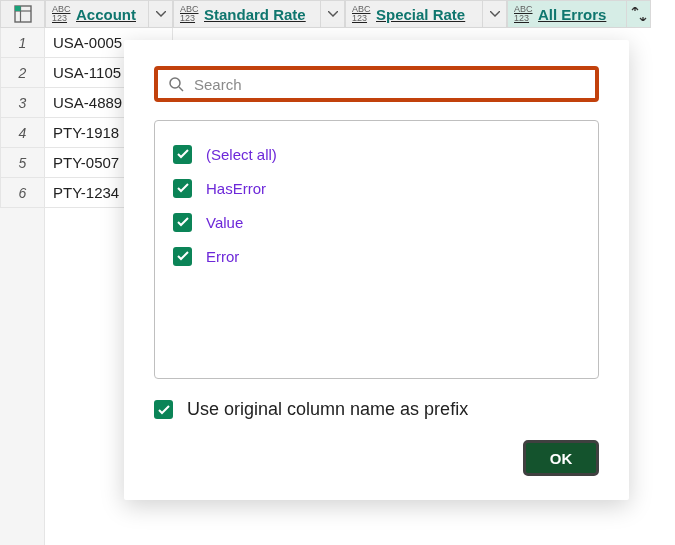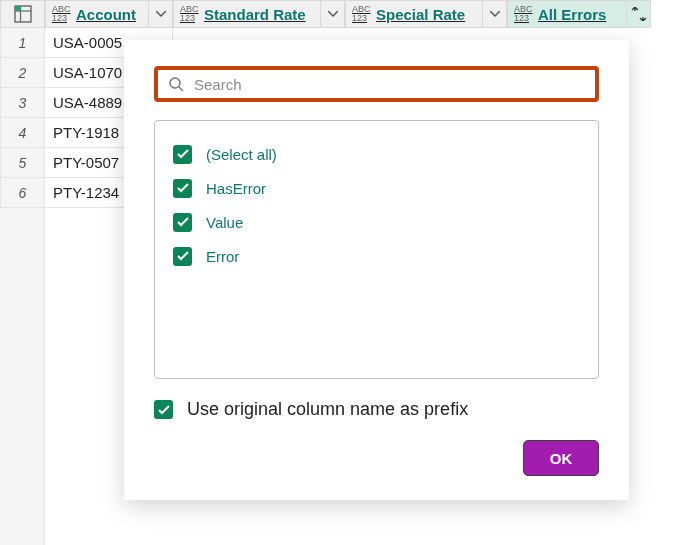--- a/index.html
+++ b/index.html
@@ -63,35 +63,35 @@
   }
   .search svg { margin-right:8px; flex:none;}
   .search input {
     border:none; outline:none; flex:1; font-size:15px; color:#333; background:transparent;
   }
   .search input::placeholder { color:#8a8a8a; }
   .listbox {
     margin-top:18px; border:1px solid #bfbfbf; border-radius:4px;
     flex:1; padding:16px 18px 0 18px; overflow:auto;
   }
-  .chk-row { display:flex; align-items:center; height:34px; font-size:15px; color:#0f766e;}
+  .chk-row { display:flex; align-items:center; height:34px; font-size:15px; color:#6d28d9;}
   .chk {
     width:19px; height:19px; border-radius:3px; background:#0b8457;
     display:flex; align-items:center; justify-content:center; margin-right:14px;
     flex:none;
   }
   .chk svg { display:block; }
   .prefix-row { margin-top:20px; display:flex; align-items:center; font-size:18px;}
   .btn-row { margin-top:20px; display:flex; justify-content:flex-end; gap:18px;}
   .btn {
     height:36px; min-width:76px; padding:0 20px; border-radius:5px;
     font-size:15px; display:flex; align-items:center; justify-content:center;
     cursor:pointer; font-weight:600;
   }
-  .btn.primary { background:#a21caf; color:#fff; border:1px solid #404040;}
+  .btn.primary { background:#14532d; color:#fff; border:3px solid #404040;}
   .btn.secondary { background:#fff; color:#333; border:1px solid #bfbfbf; font-weight:400;}
 </style>
 </head>
 <body>
 
 <div class="flex-rest"></div>
 
 <div class="grid">
 
   <div class="hdr-row">
@@ -157,21 +157,21 @@
       </div>
     </div>
   </div>
 
   <div class="row">
     <div class="rownum">1</div>
     <div class="cell" style="width:128px">USA-0005</div>
   </div>
   <div class="row">
     <div class="rownum">2</div>
-    <div class="cell" style="width:128px">USA-1070</div>
+    <div class="cell" style="width:128px">USA-1105</div>
   </div>
   <div class="row">
     <div class="rownum">3</div>
     <div class="cell" style="width:128px">USA-4889</div>
   </div>
   <div class="row">
     <div class="rownum">4</div>
     <div class="cell" style="width:128px">PTY-1918</div>
   </div>
   <div class="row">

